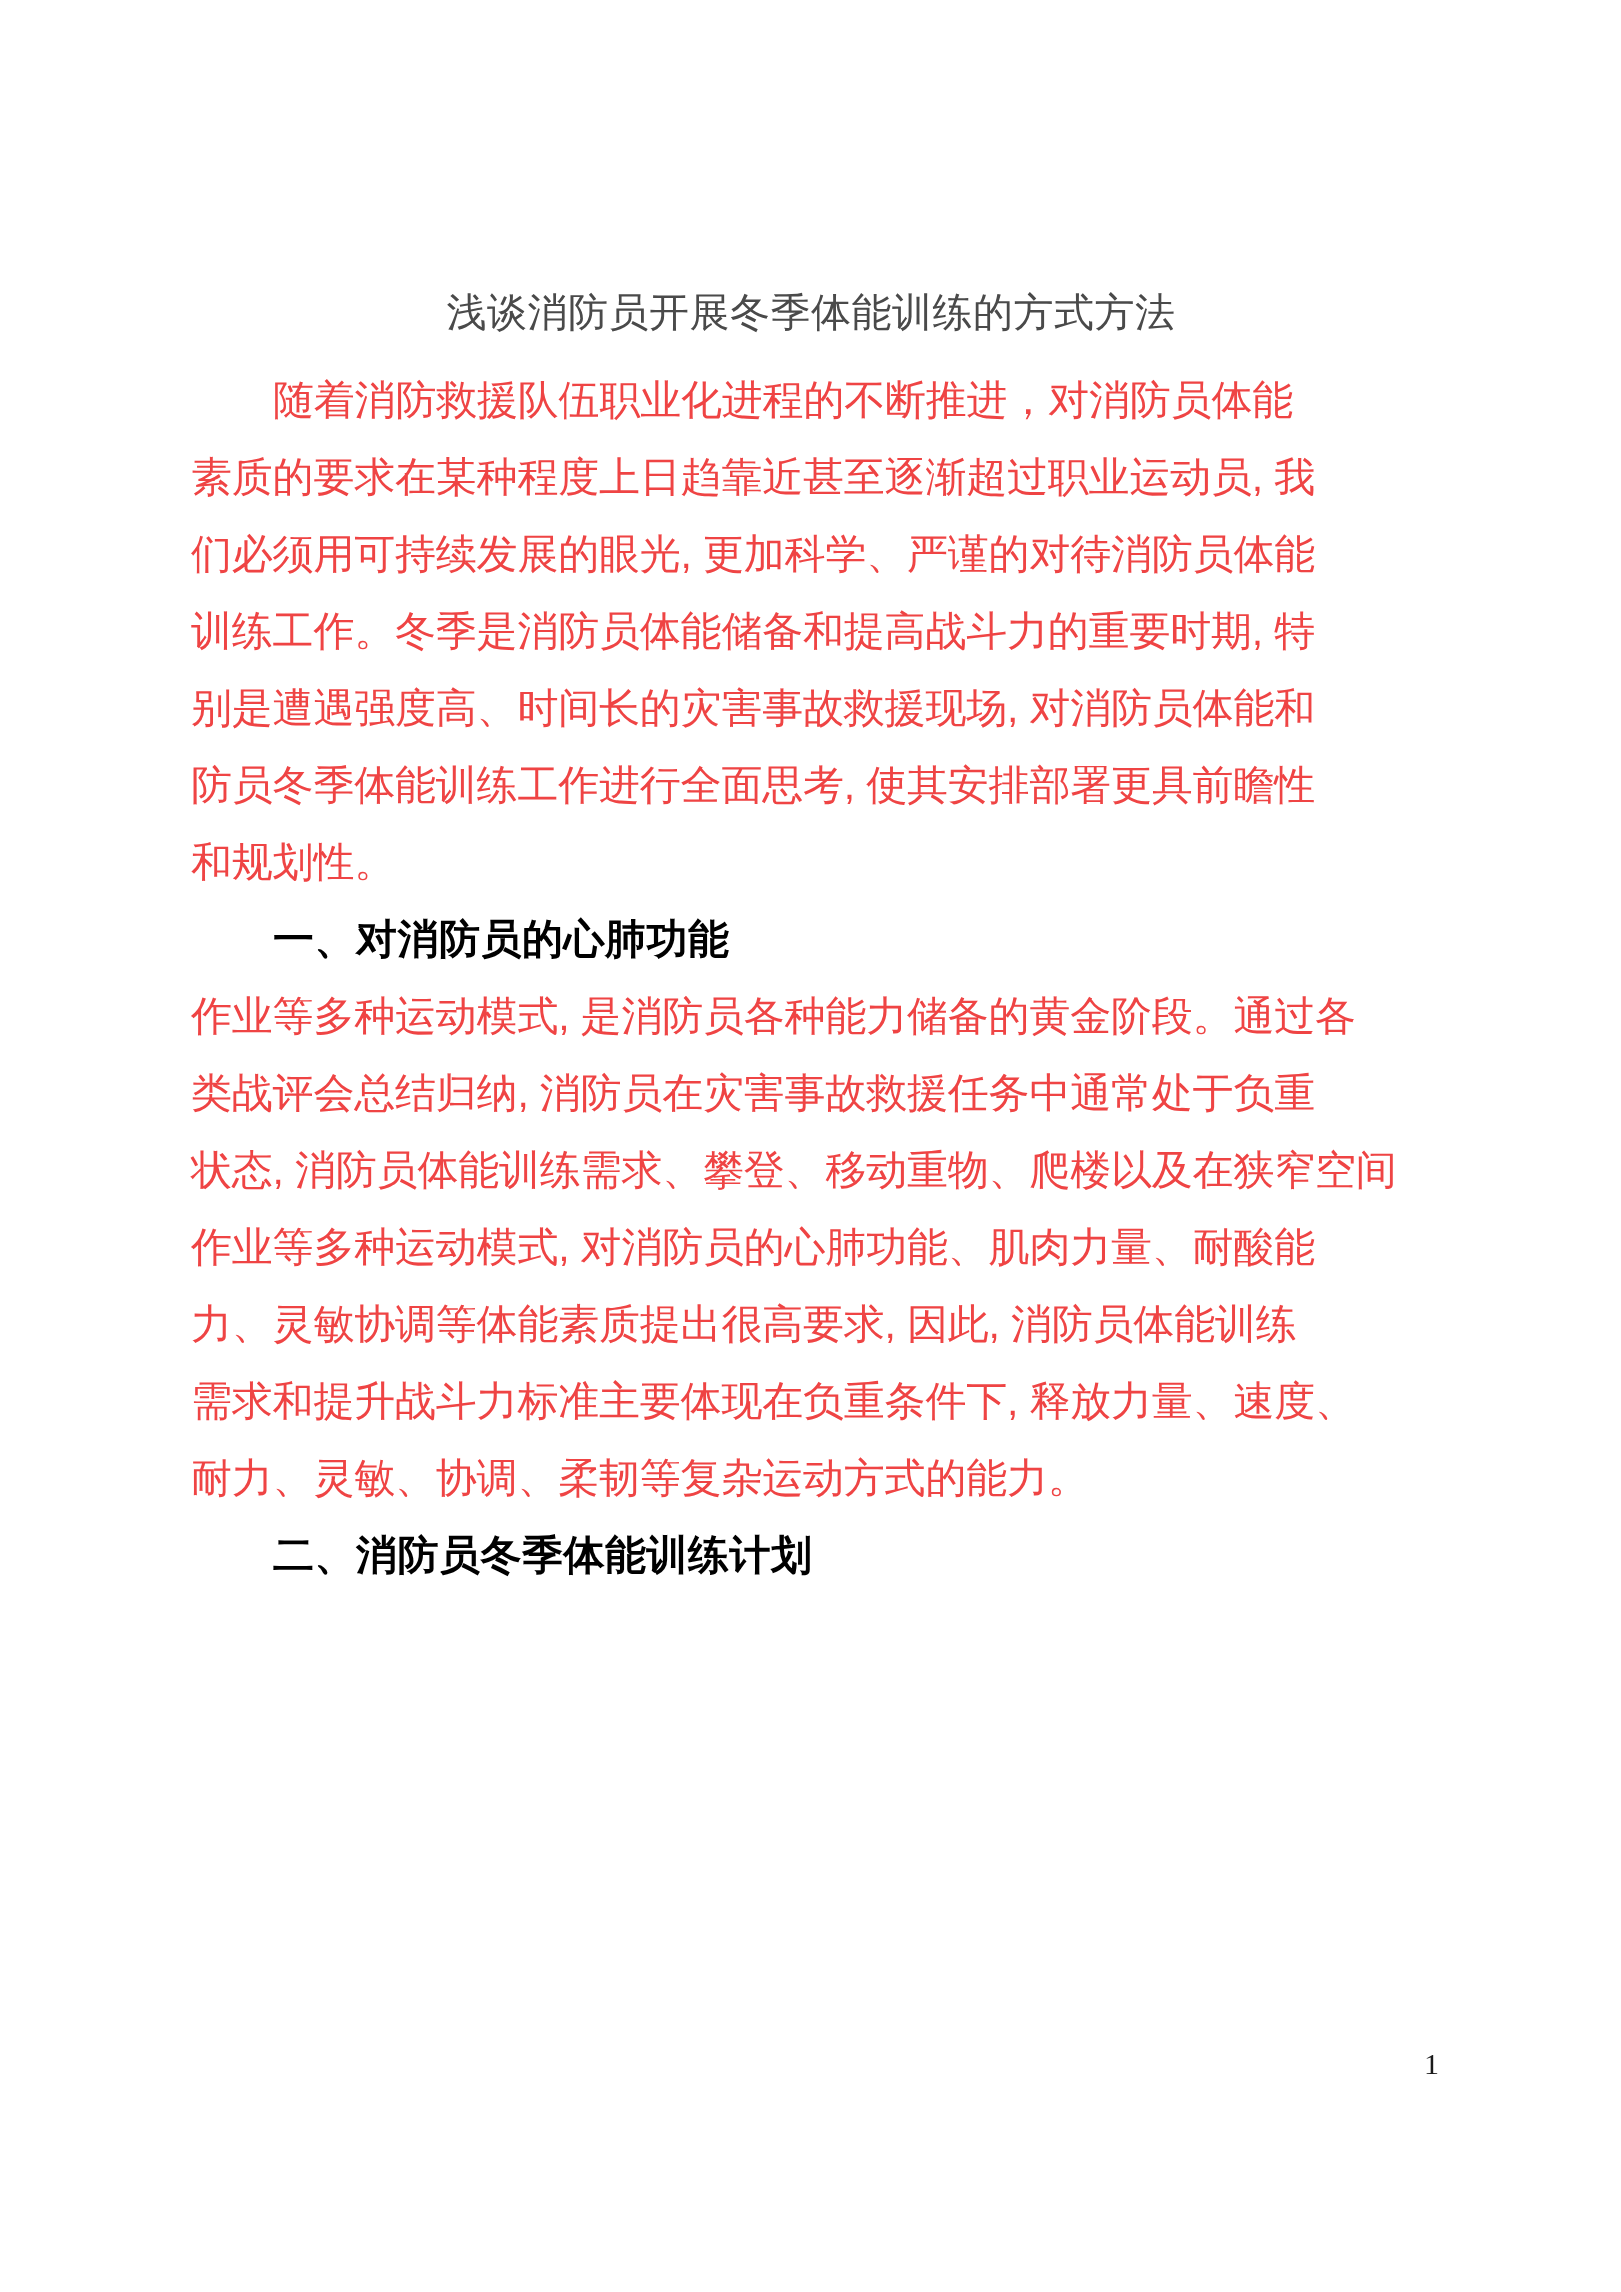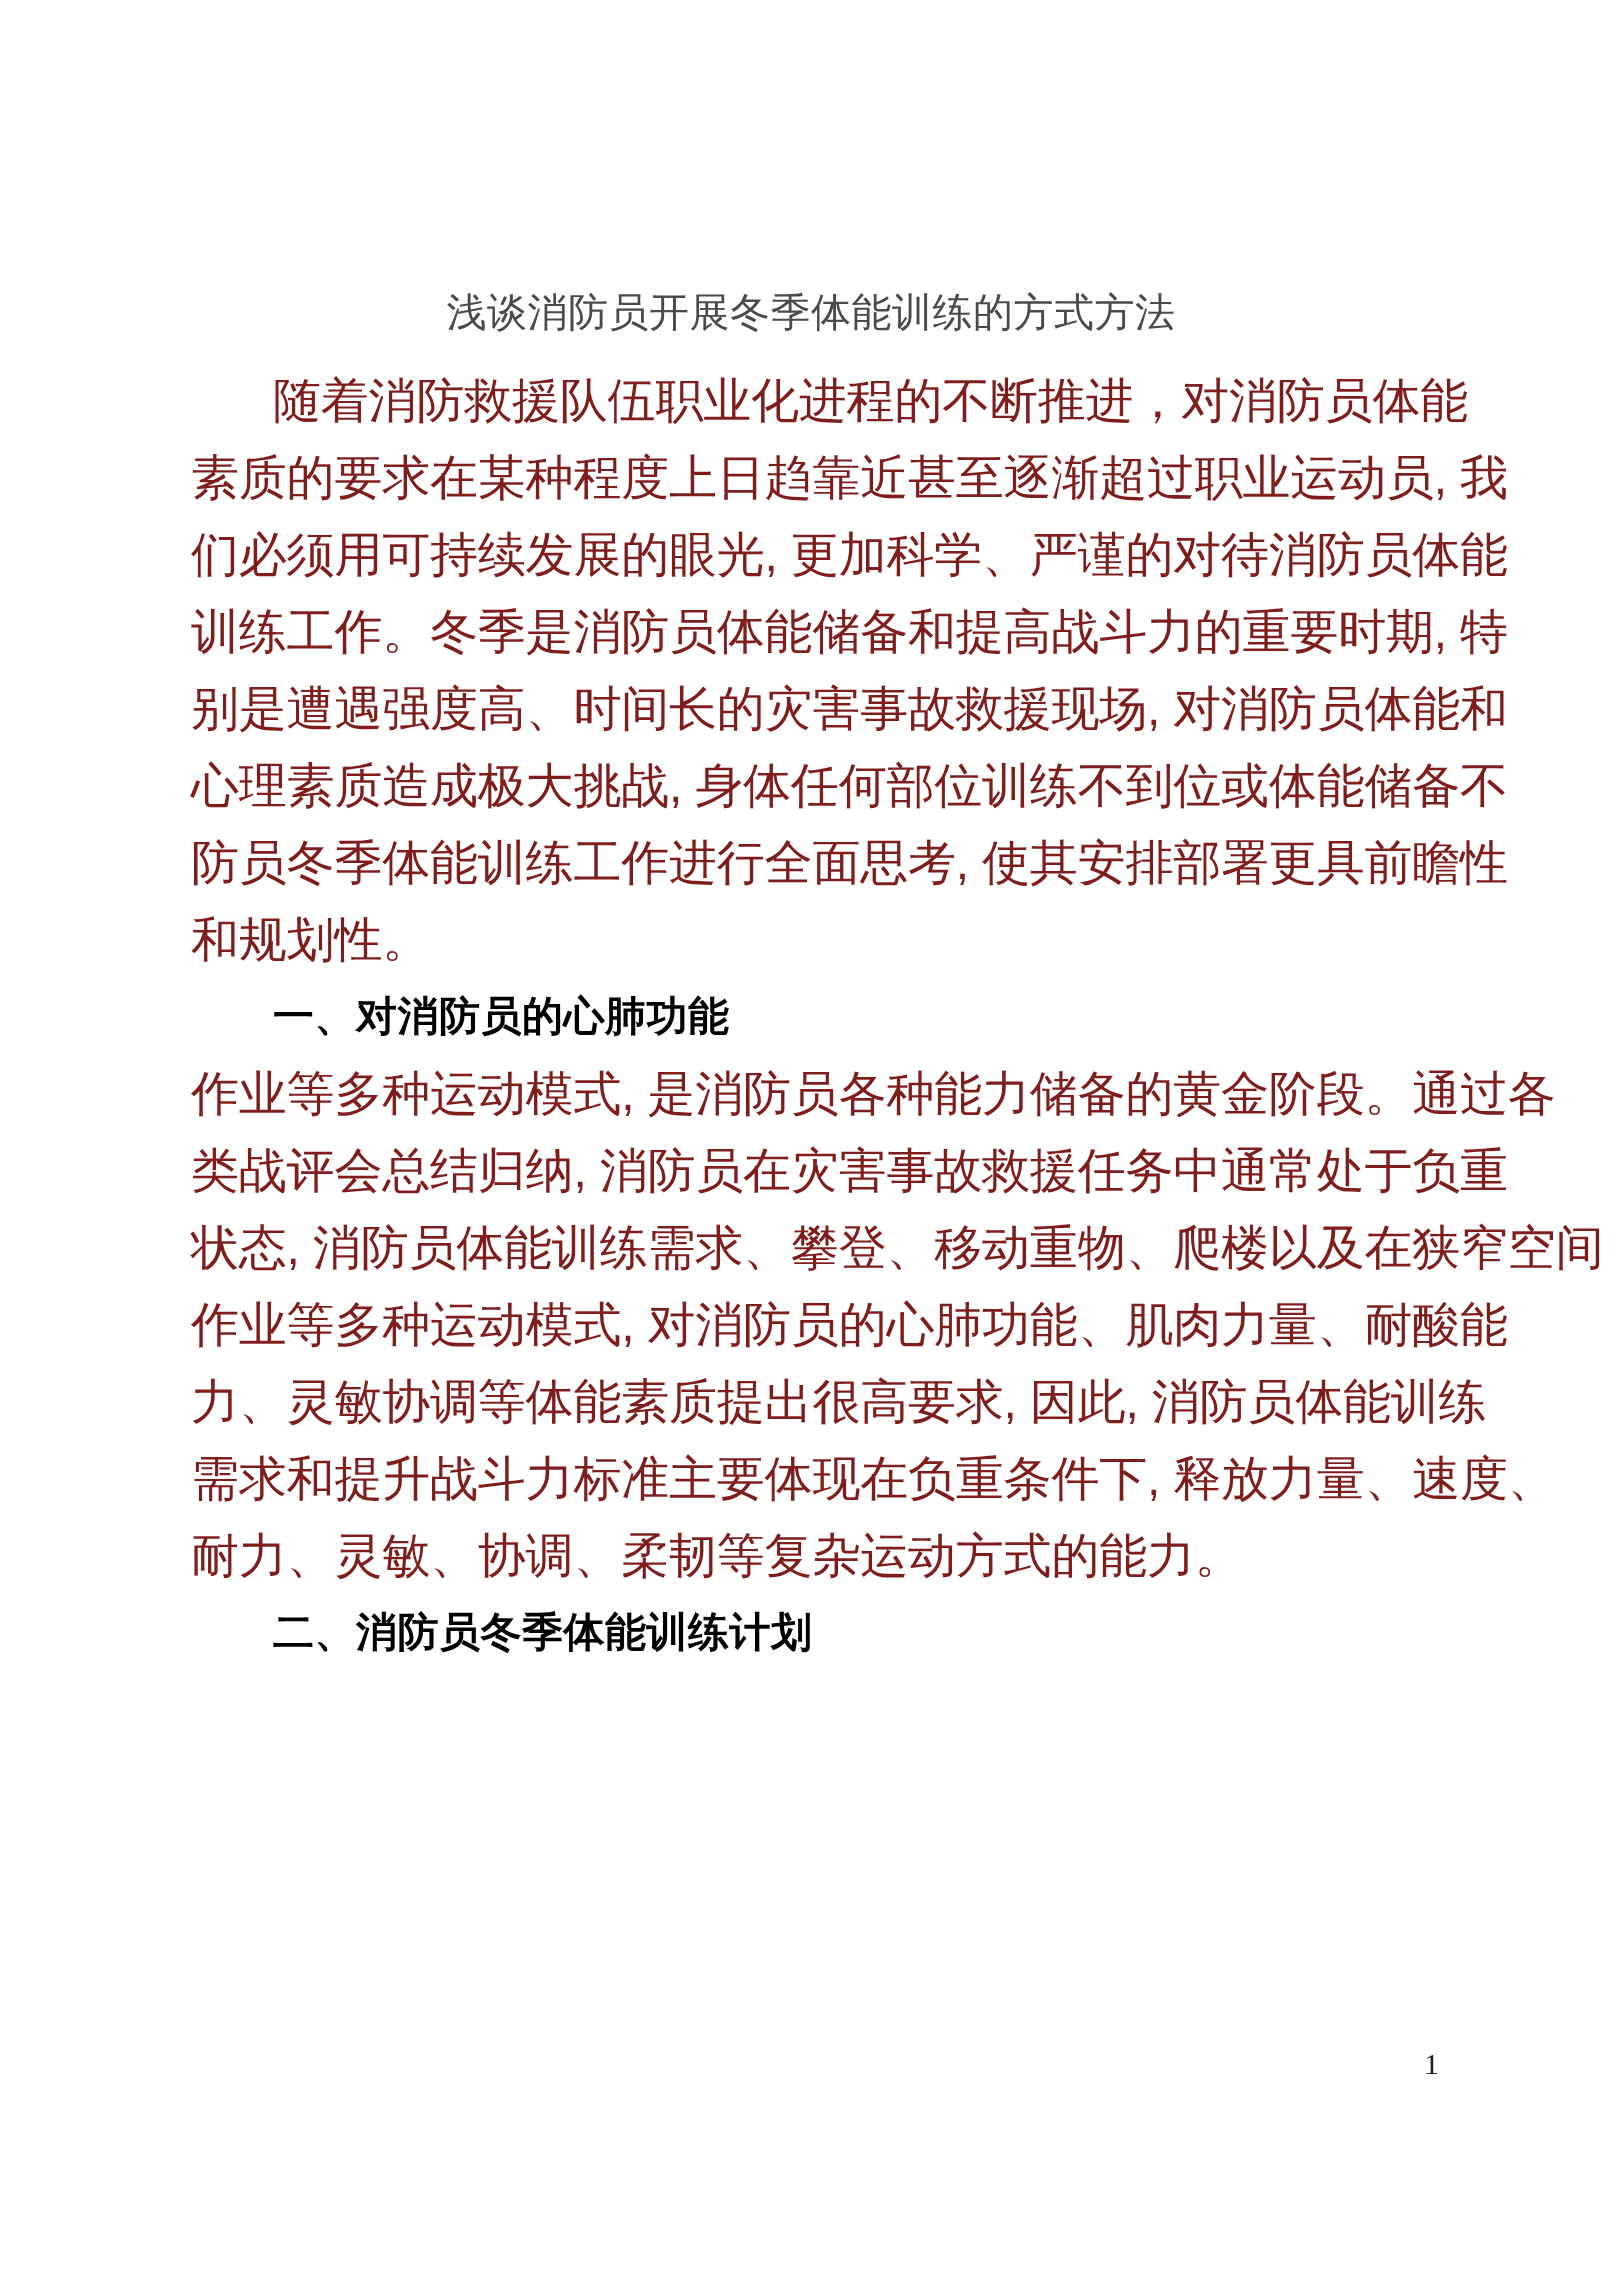--- a/index.html
+++ b/index.html
@@ -39,25 +39,25 @@
     font-weight: 400;
     line-height: 1.15;
     text-align: center;
     color: #4a4a4a;
     letter-spacing: 0.5px;
     margin-bottom: 25.5px;
   }
 
   
   .para {
-    font-size: 48px;
+    font-size: 41px;
     line-height: 77px;
     text-align: justify;
     text-align-last: left;
-    color: #7f1d1d;
+    color: #ef4444;
     letter-spacing: -0.2px;
     font-weight: 500;
     text-indent: 0;
   }
 
   .para .pline {
     display: block;
     white-space: nowrap;
   }
 
@@ -94,21 +94,20 @@
   <div class="content">
 
     <h1 class="doc-title">浅谈消防员开展冬季体能训练的方式方法</h1>
 
     <p class="para">
       <span class="pline indent">随着消防救援队伍职业化进程的不断推进，对消防员体能</span>
       <span class="pline">素质的要求在某种程度上日趋靠近甚至逐渐超过职业运动员, 我</span>
       <span class="pline">们必须用可持续发展的眼光, 更加科学、严谨的对待消防员体能</span>
       <span class="pline">训练工作。冬季是消防员体能储备和提高战斗力的重要时期, 特</span>
       <span class="pline">别是遭遇强度高、时间长的灾害事故救援现场, 对消防员体能和</span>
-      <span class="pline">心理素质造成极大挑战, 身体任何部位训练不到位或体能储备不</span>
       <span class="pline">防员冬季体能训练工作进行全面思考, 使其安排部署更具前瞻性</span>
       <span class="pline">和规划性。</span>
     </p>
 
     <h2 class="section-heading">一、对消防员的心肺功能</h2>
 
     <p class="para">
       <span class="pline">作业等多种运动模式, 是消防员各种能力储备的黄金阶段。通过各</span>
       <span class="pline">类战评会总结归纳, 消防员在灾害事故救援任务中通常处于负重</span>
       <span class="pline">状态, 消防员体能训练需求、攀登、移动重物、爬楼以及在狭窄空间</span>

